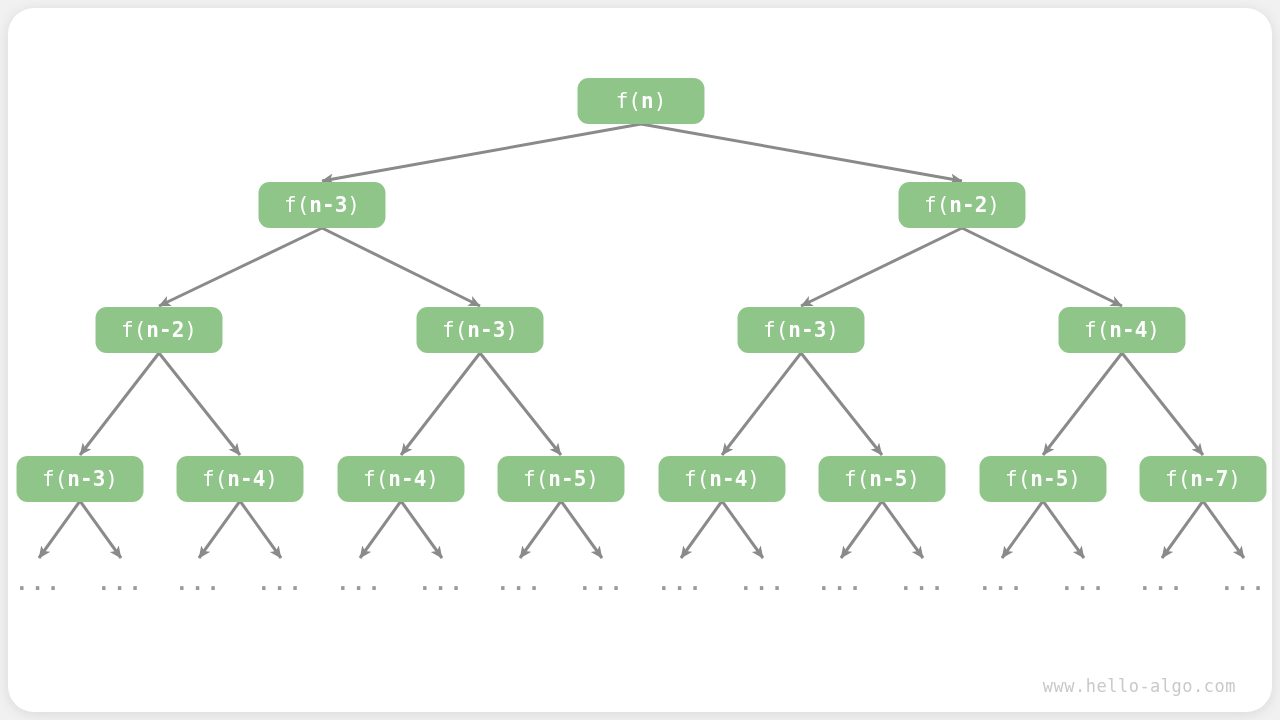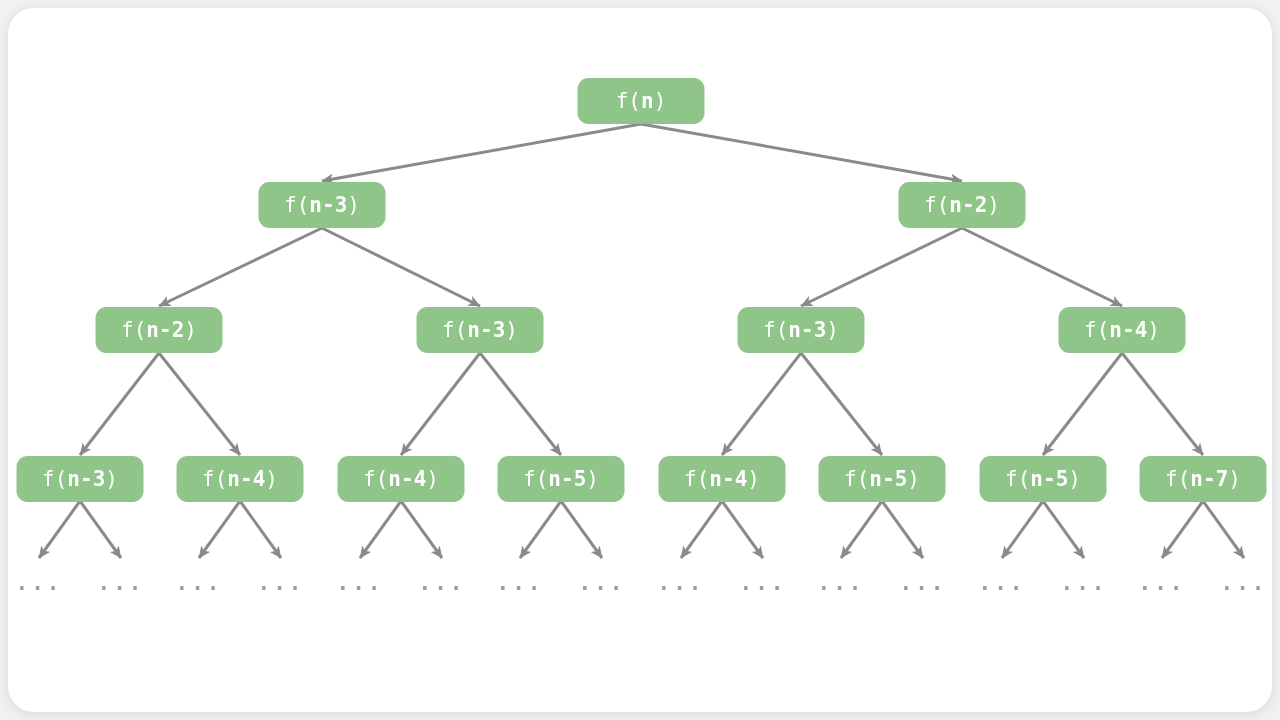--- a/index.html
+++ b/index.html
@@ -179,14 +179,15 @@
         <div class="leaf-dots" style="left: 594px; top: 575px; color: rgb(154, 154, 154);">...</div>
         <div class="leaf-dots" style="left: 673px; top: 575px; color: rgb(154, 154, 154);">...</div>
         <div class="leaf-dots" style="left: 755px; top: 575px; color: rgb(154, 154, 154);">...</div>
         <div class="leaf-dots" style="left: 833px; top: 575px; color: rgb(154, 154, 154);">...</div>
         <div class="leaf-dots" style="left: 915px; top: 575px; color: rgb(154, 154, 154);">...</div>
         <div class="leaf-dots" style="left: 994px; top: 575px; color: rgb(154, 154, 154);">...</div>
         <div class="leaf-dots" style="left: 1076px; top: 575px; color: rgb(154, 154, 154);">...</div>
         <div class="leaf-dots" style="left: 1154px; top: 575px; color: rgb(154, 154, 154);">...</div>
         <div class="leaf-dots" style="left: 1236px; top: 575px; color: rgb(154, 154, 154);">...</div>
       </div>
+    <div class="watermark" style="color: rgb(201, 201, 201);">www.hello-algo.com</div>
   </div>
 </div>
 
 </body></html>

